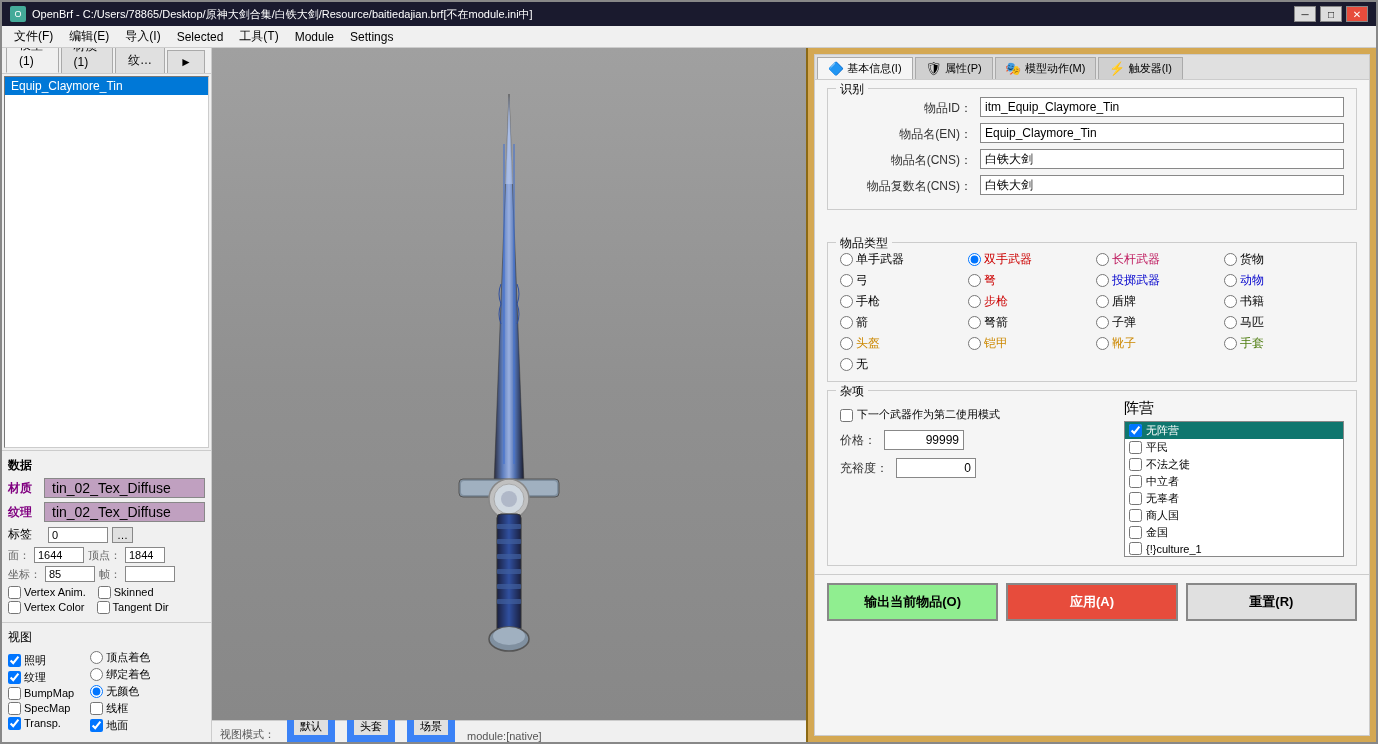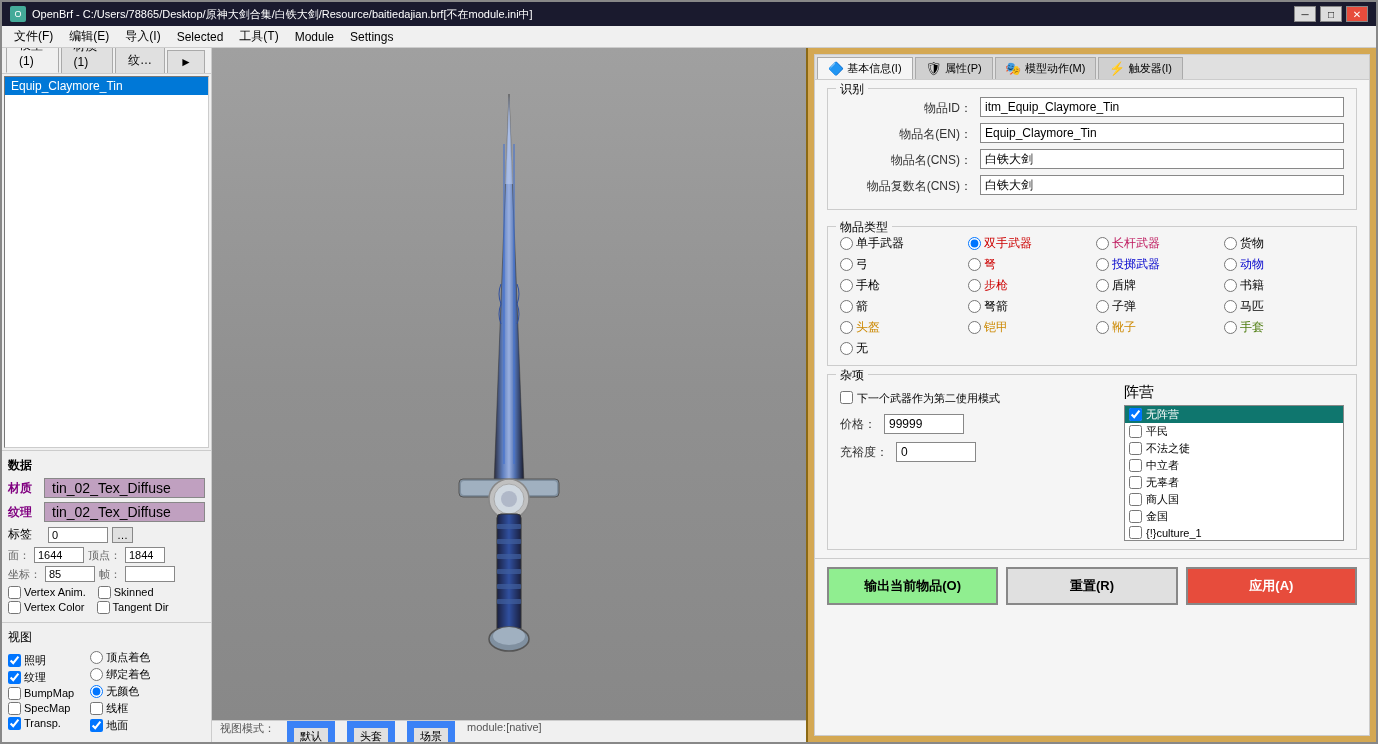--- a/index.html
+++ b/index.html
@@ -228,21 +228,21 @@
     }
     .sword-svg {
       width: 320px;
       height: 600px;
     }
     .viewport-bottom {
       background: #f0f0f0;
       border-top: 1px solid #ccc;
       height: 22px;
       display: flex;
-      align-items: flex-start;
+      align-items: flex-end;
       padding: 0 8px;
       gap: 12px;
       font-size: 11px;
     }
     .viewport-label { color: #555; }
     .viewport-btn {
       padding: 1px 6px;
       border: 7px solid #3b82f6;
       background: #e0e0e0;
       cursor: pointer;
@@ -325,21 +325,21 @@
       border: 1px solid #888;
       padding: 2px 4px;
       font-size: 12px;
       background: #fff;
     }
 
     
     .type-section {
       border: 1px solid #ccc;
       padding: 8px 12px;
-      margin: 0 12px 8px;
+      margin: 16px 12px 8px;
       position: relative;
     }
     .type-section-title {
       position: absolute;
       top: -8px;
       left: 8px;
       background: #f5f5f5;
       padding: 0 4px;
       font-size: 12px;
     }
@@ -377,37 +377,38 @@
     }
     .misc-left {
       flex: 1;
       display: flex;
       flex-direction: column;
       gap: 8px;
       padding-top: 8px;
     }
     .misc-checkbox-row {
       display: flex;
-      align-items: flex-start;
+      align-items: flex-end;
       gap: 4px;
       font-size: 11px;
     }
     .misc-field-row {
       display: flex;
       align-items: center;
       gap: 8px;
       font-size: 12px;
     }
     .misc-field-label { color: #333; }
     .misc-field-input {
       width: 80px;
       border: 1px solid #888;
       padding: 2px 4px;
       background: #fff;
       font-size: 12px;
+      text-align: right;
     }
     .misc-right {
       width: 220px;
       display: flex;
       flex-direction: column;
     }
     .faction-label { font-size: 15px; margin-bottom: 3px; }
     .faction-list {
       flex: 1;
       border: 1px solid #888;
@@ -841,21 +842,21 @@
               <div class="faction-item">
                 <input type="checkbox" style="">
                 <span>{!}culture_1</span>
               </div>
             </div>
           </div>
         </div>
 
         <div class="bottom-bar">
           <button class="bottom-btn btn-output">输出当前物品(O)</button>
+          <button class="bottom-btn btn-apply">应用(A)</button>
           <button class="bottom-btn btn-reset">重置(R)</button>
-          <button class="bottom-btn btn-apply">应用(A)</button>
         </div>
 
       </div>
     </div>
 
   </div>
 </div>
 
 </body></html>

